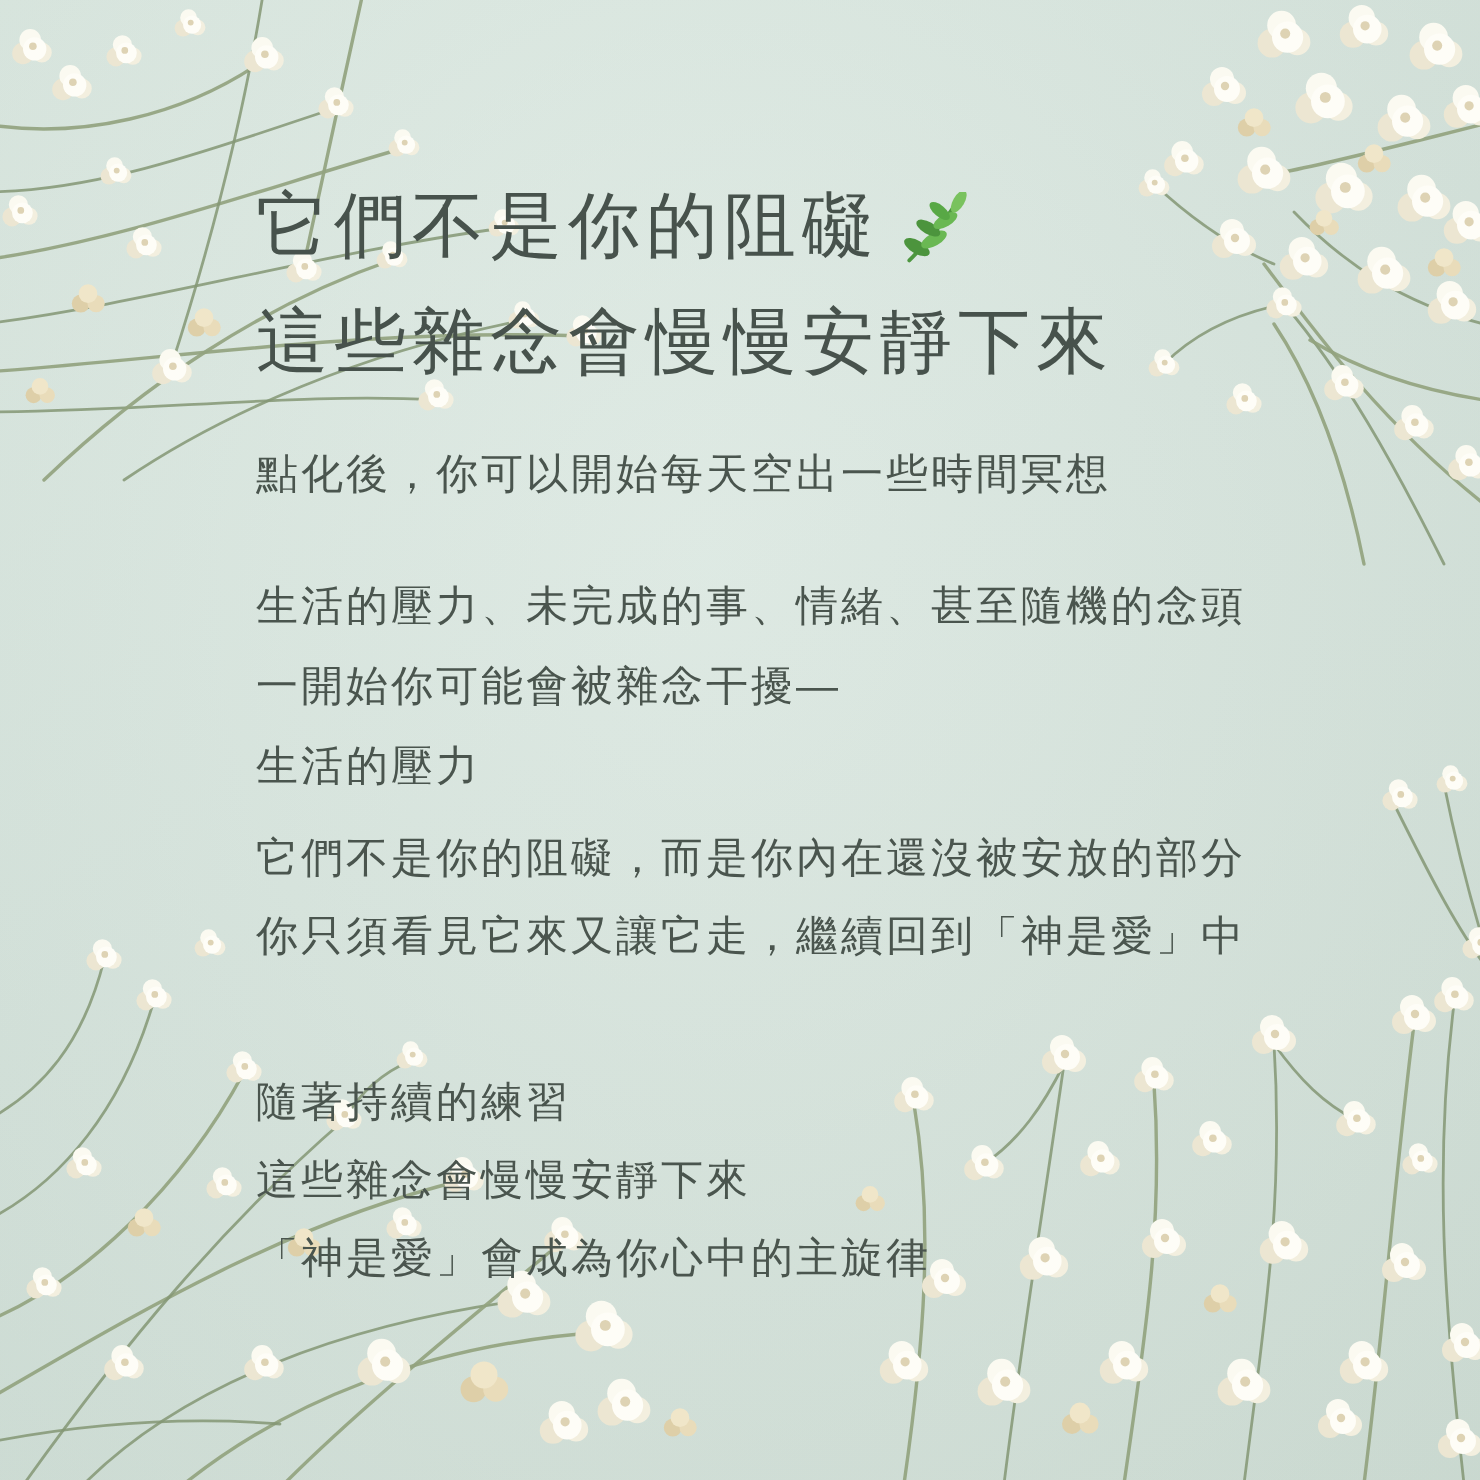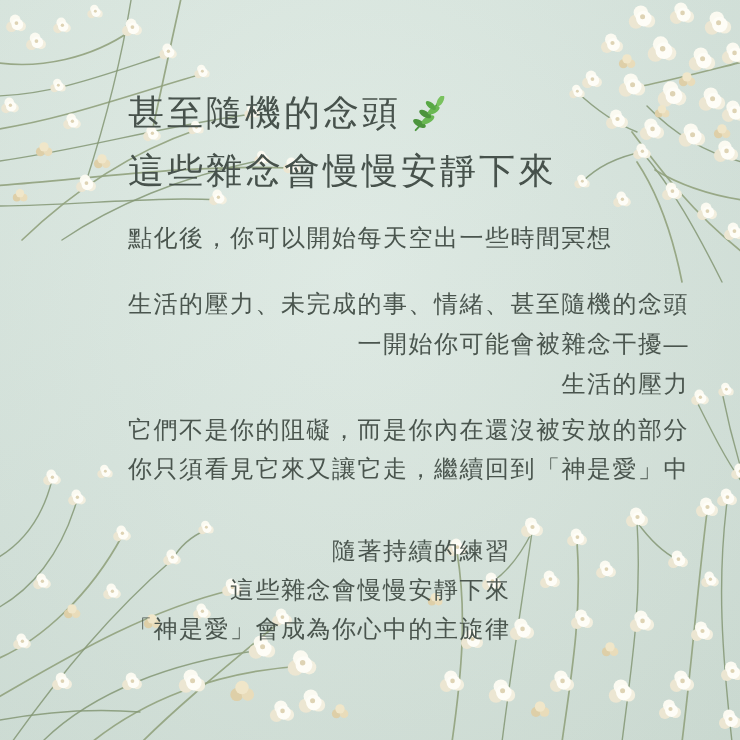--- a/index.html
+++ b/index.html
@@ -23,23 +23,22 @@
   .stem2{fill:none;stroke:#849674;stroke-width:1.4;stroke-linecap:round;opacity:.85;}
   .title{
     position:absolute;left:128px;top:84px;
     color:#47524c;font-size:36px;line-height:58px;letter-spacing:3px;font-weight:500;
     white-space:nowrap;
   }
   .title-line{display:flex;align-items:center;}
   .herb{margin-left:8px;margin-top:4px;flex:0 0 auto;}
   .para{
     position:absolute;left:128px;
-    color:#4a554e;font-size:24px;line-height:40px;letter-spacing:1.5px;
+    color:#4a554e;font-size:21px;line-height:40px;letter-spacing:1.5px;
     white-space:nowrap;
-    text-align:right;
   }
   #p1{top:218px;}
   #p2{top:284px;}
   #p3{top:410px;line-height:39px;}
   #p4{top:532px;line-height:39px;font-family:Liberation Serif, serif;}
   .footer{
     position:absolute;left:0;right:0;top:700px;
     text-align:center;
     font-family:"Liberation Serif","DejaVu Serif",serif;
     font-size:21px;color:#434e48;letter-spacing:.5px;
@@ -213,21 +212,21 @@
     <use href="#fl" transform="translate(212 312) scale(1.2)"></use>
     <use href="#fl" transform="translate(272 302) scale(1.1)"></use>
     <use href="#fl" transform="translate(322 292) scale(1)"></use>
     <use href="#flb" transform="translate(130 330) scale(1)"></use>
     <use href="#fl" transform="translate(260 330) scale(1)"></use>
     <use href="#fl" transform="translate(320 340) scale(1)"></use>
   </svg>
 
   <div class="title">
     <div class="title-line">
-      <span>甚至隨機的念頭</span>
+      <span>它們不是你的阻礙</span>
       <svg class="herb" width="38" height="38" viewBox="0 0 40 40">
         <path d="M7,36 C15,28 23,19 31,7" stroke="#4e9740" stroke-width="2" fill="none" stroke-linecap="round"></path>
         <ellipse cx="0" cy="0" rx="7.5" ry="3.4" fill="#4c943d" transform="translate(11,29) rotate(-150)"></ellipse>
         <ellipse cx="0" cy="0" rx="7.5" ry="3.4" fill="#6ab853" transform="translate(20,25) rotate(-30)"></ellipse>
         <ellipse cx="0" cy="0" rx="7" ry="3.2" fill="#4c943d" transform="translate(17,19) rotate(-150)"></ellipse>
         <ellipse cx="0" cy="0" rx="7" ry="3.2" fill="#6ab853" transform="translate(26,15) rotate(-30)"></ellipse>
         <ellipse cx="0" cy="0" rx="6.5" ry="3" fill="#58a845" transform="translate(23,10) rotate(-140)"></ellipse>
         <ellipse cx="0" cy="0" rx="6.5" ry="3" fill="#79c25e" transform="translate(33,5) rotate(-60)"></ellipse>
       </svg>
     </div>

